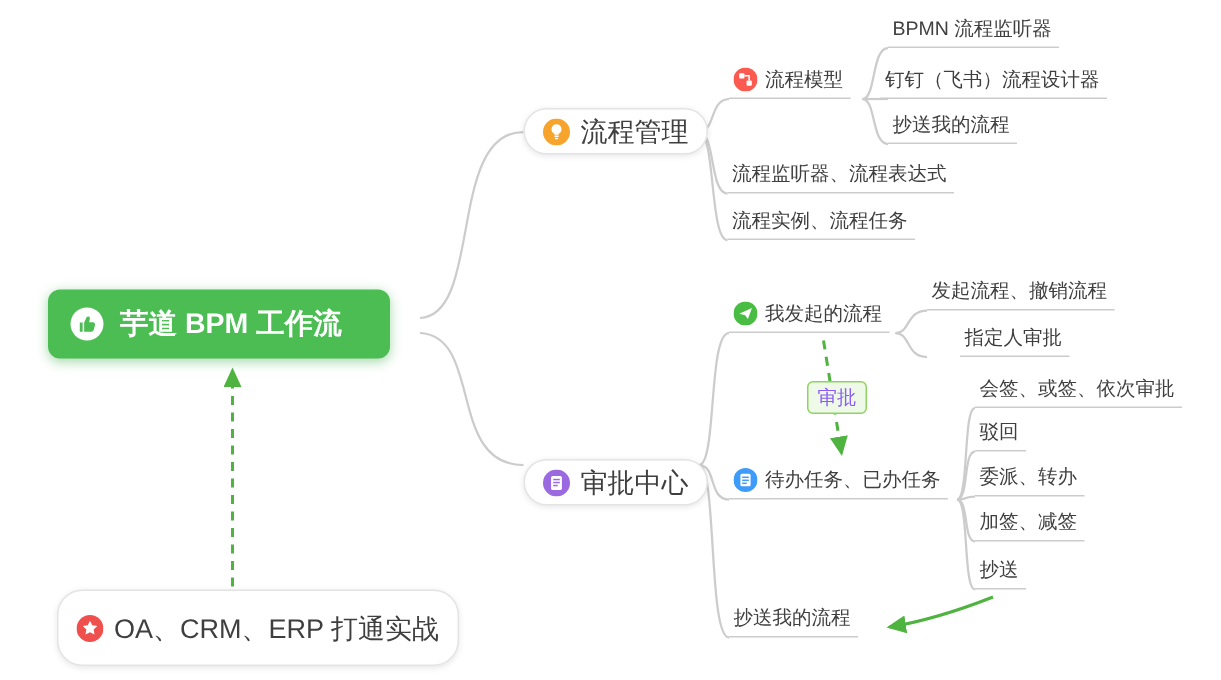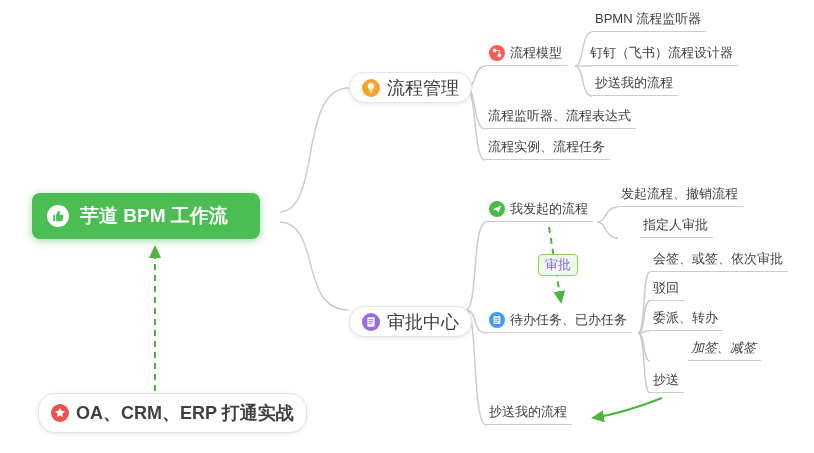--- a/index.html
+++ b/index.html
@@ -9,21 +9,21 @@
 
   #root-node{position:absolute;left:32px;top:193px;width:228px;height:46px;background:#4bbd53;
              border-radius:8px;display:flex;align-items:center;gap:10px;padding:17px 14px;
              box-sizing:border-box;color:#fff;font-size:19px;font-weight:bold;z-index:2;
              box-shadow:0 2px 8px rgba(60,170,70,.45);}
 
   .card{position:absolute;display:flex;align-items:center;gap:7px;background:#fff;
         border:1px solid #e4e4e4;border-radius:16px;box-shadow:0 1px 4px rgba(0,0,0,.10);
         padding:0 12px;height:31px;font-size:18px;color:#3f3f3f;z-index:2;box-sizing:border-box;
         white-space:nowrap;}
-  #card-oa{height:40px;border-radius:17px;font-weight:bold;}
+  #card-oa{height:51px;border-radius:17px;}
 
   .leaf{position:absolute;display:flex;align-items:center;gap:5px;font-size:13px;line-height:17px;
         color:#3f3f3f;padding:0 5px 4px 3px;border-bottom:1.5px solid #ccc;white-space:nowrap;
         z-index:2;}
 
   .ic{display:inline-flex;align-items:center;flex:none;}
 
   #edge-label{position:absolute;left:538px;top:254px;background:#eef9e8;border:1px solid #8ed361;
               color:#8b5cf6;font-size:13px;line-height:16px;padding:2px 6px;border-radius:4px;z-index:3;}
 </style>
@@ -161,21 +161,21 @@
 
   <div class="leaf" style="left:650px;top:250px;">
     <span>会签、或签、依次审批</span>
   </div>
   <div class="leaf" style="left:650px;top:279px;">
     <span>驳回</span>
   </div>
   <div class="leaf" style="left:650px;top:309px;">
     <span>委派、转办</span>
   </div>
-  <div class="leaf" style="left:688px;top:339px;font-style:italic;">
+  <div class="leaf" style="left:650px;top:339px;">
     <span>加签、减签</span>
   </div>
   <div class="leaf" style="left:650px;top:371px;">
     <span>抄送</span>
   </div>
 
   <div class="leaf" style="left:486px;top:403px;">
     <span>抄送我的流程</span>
   </div>
 

